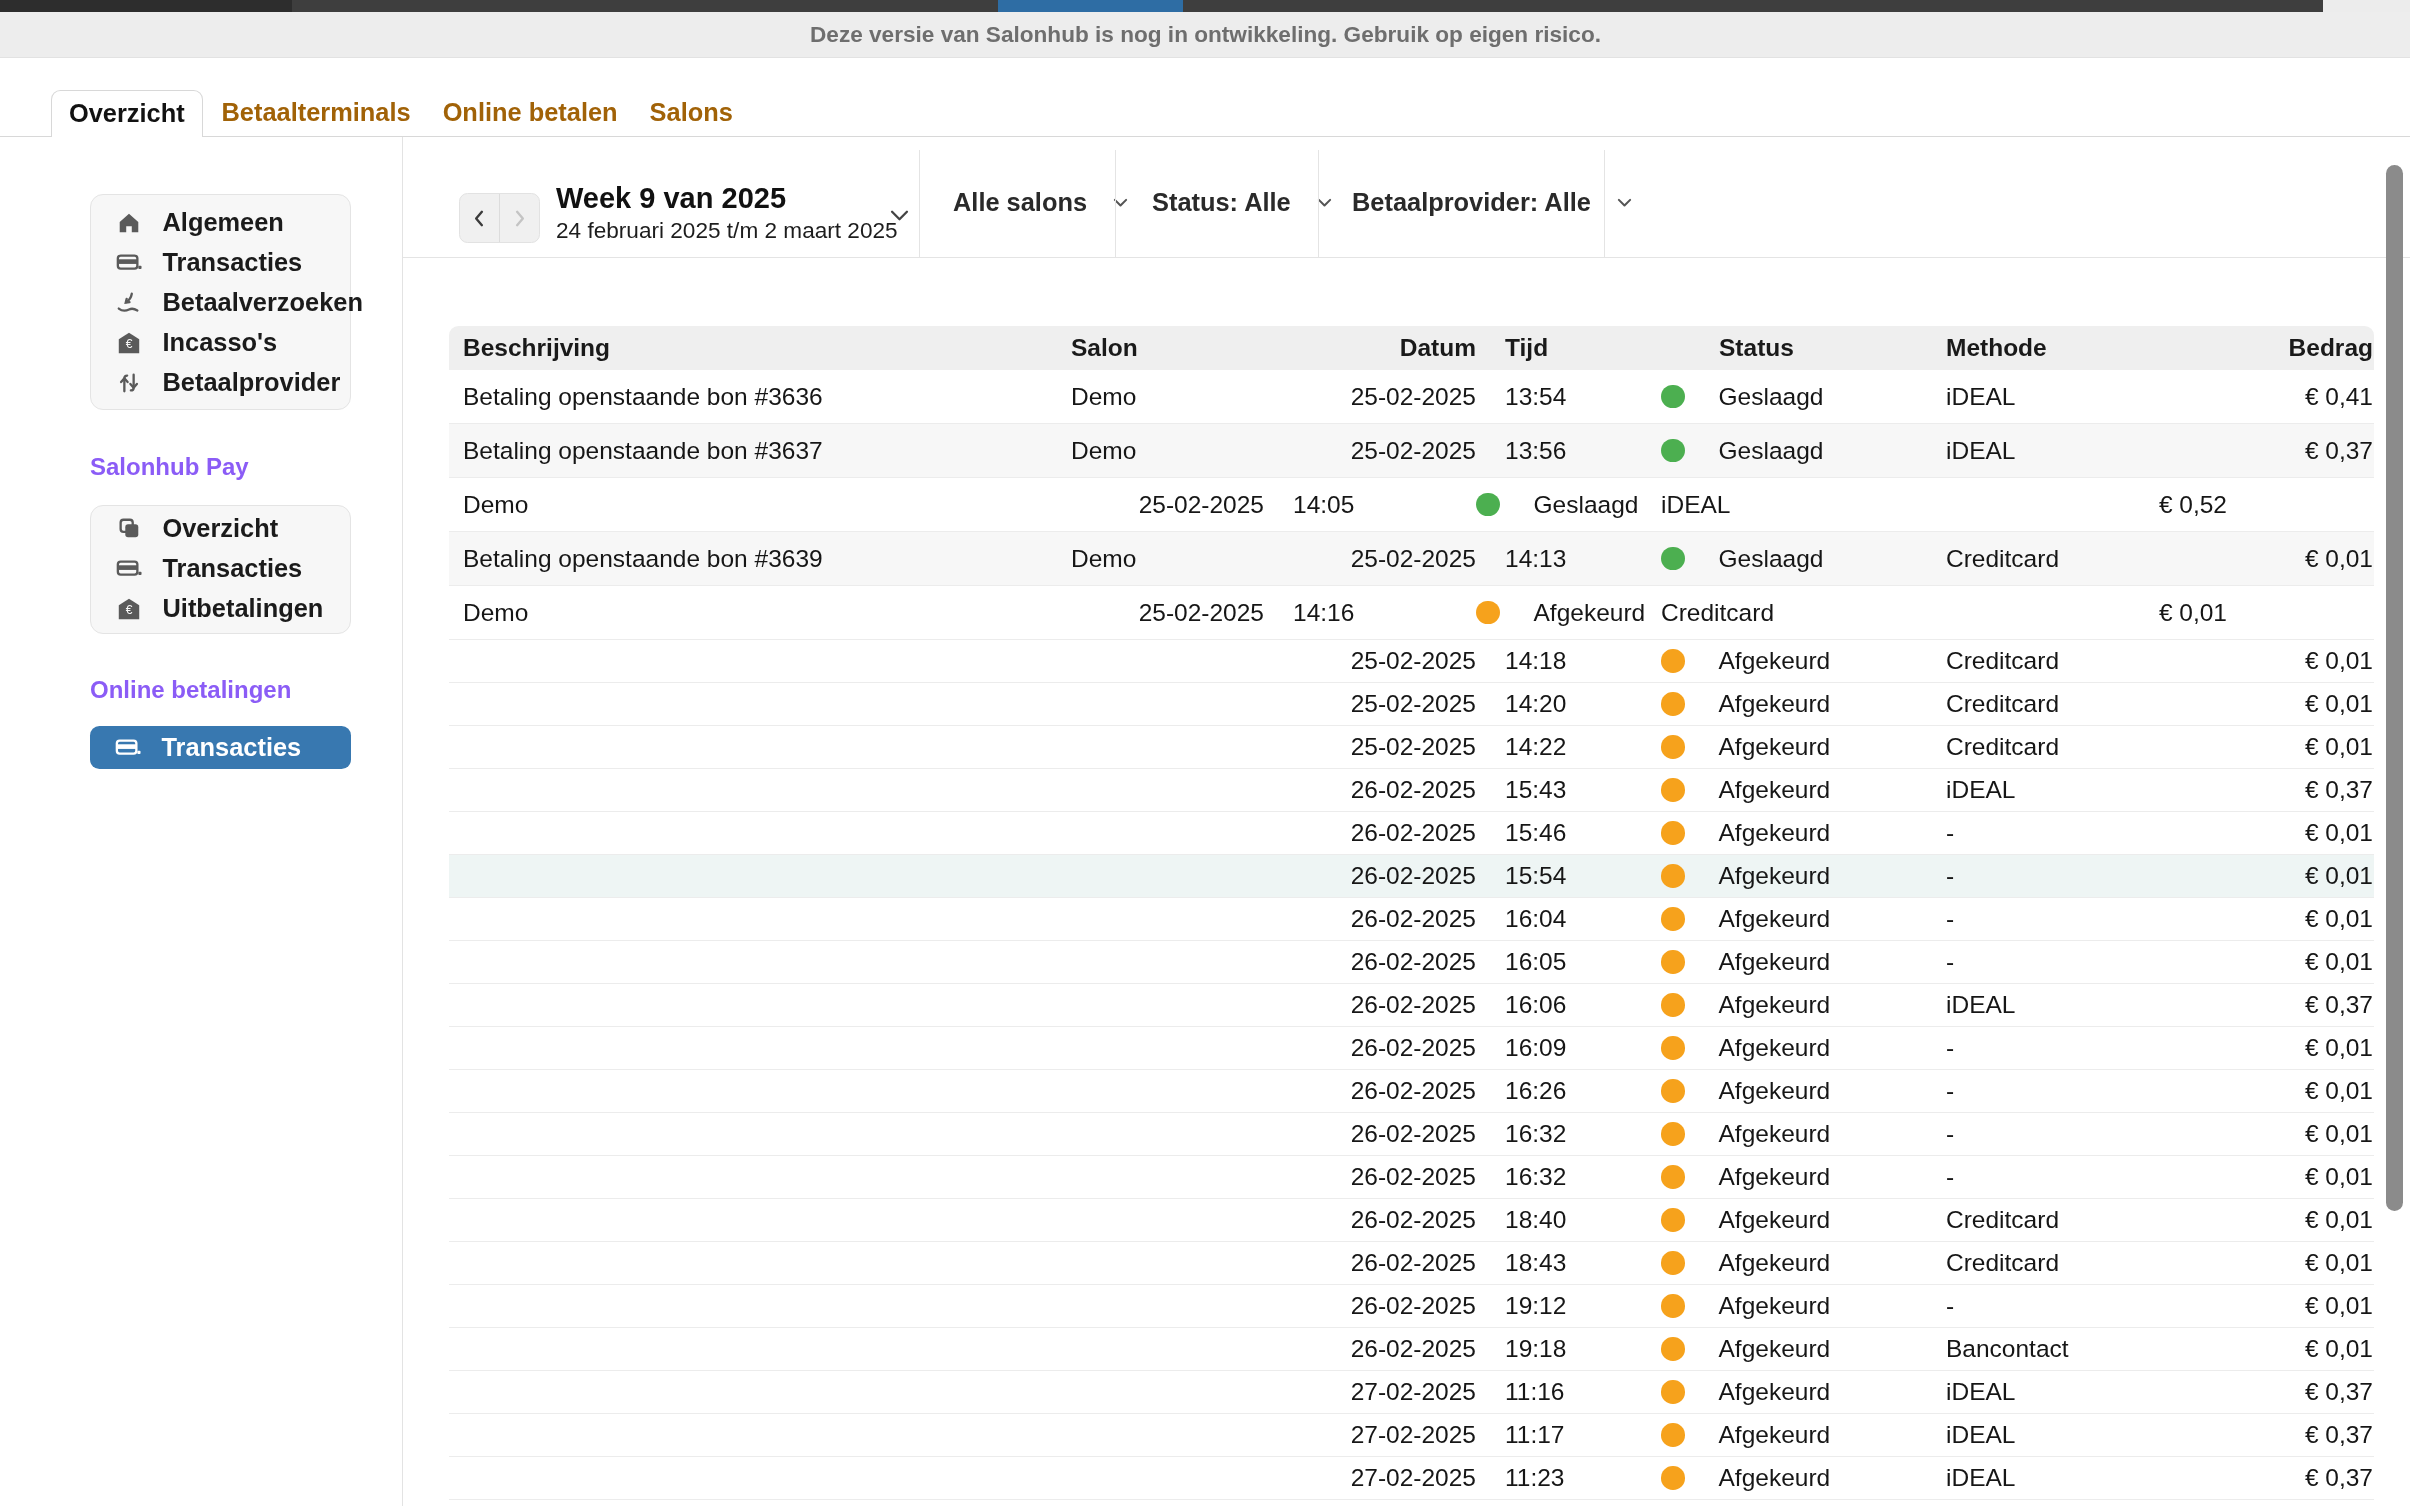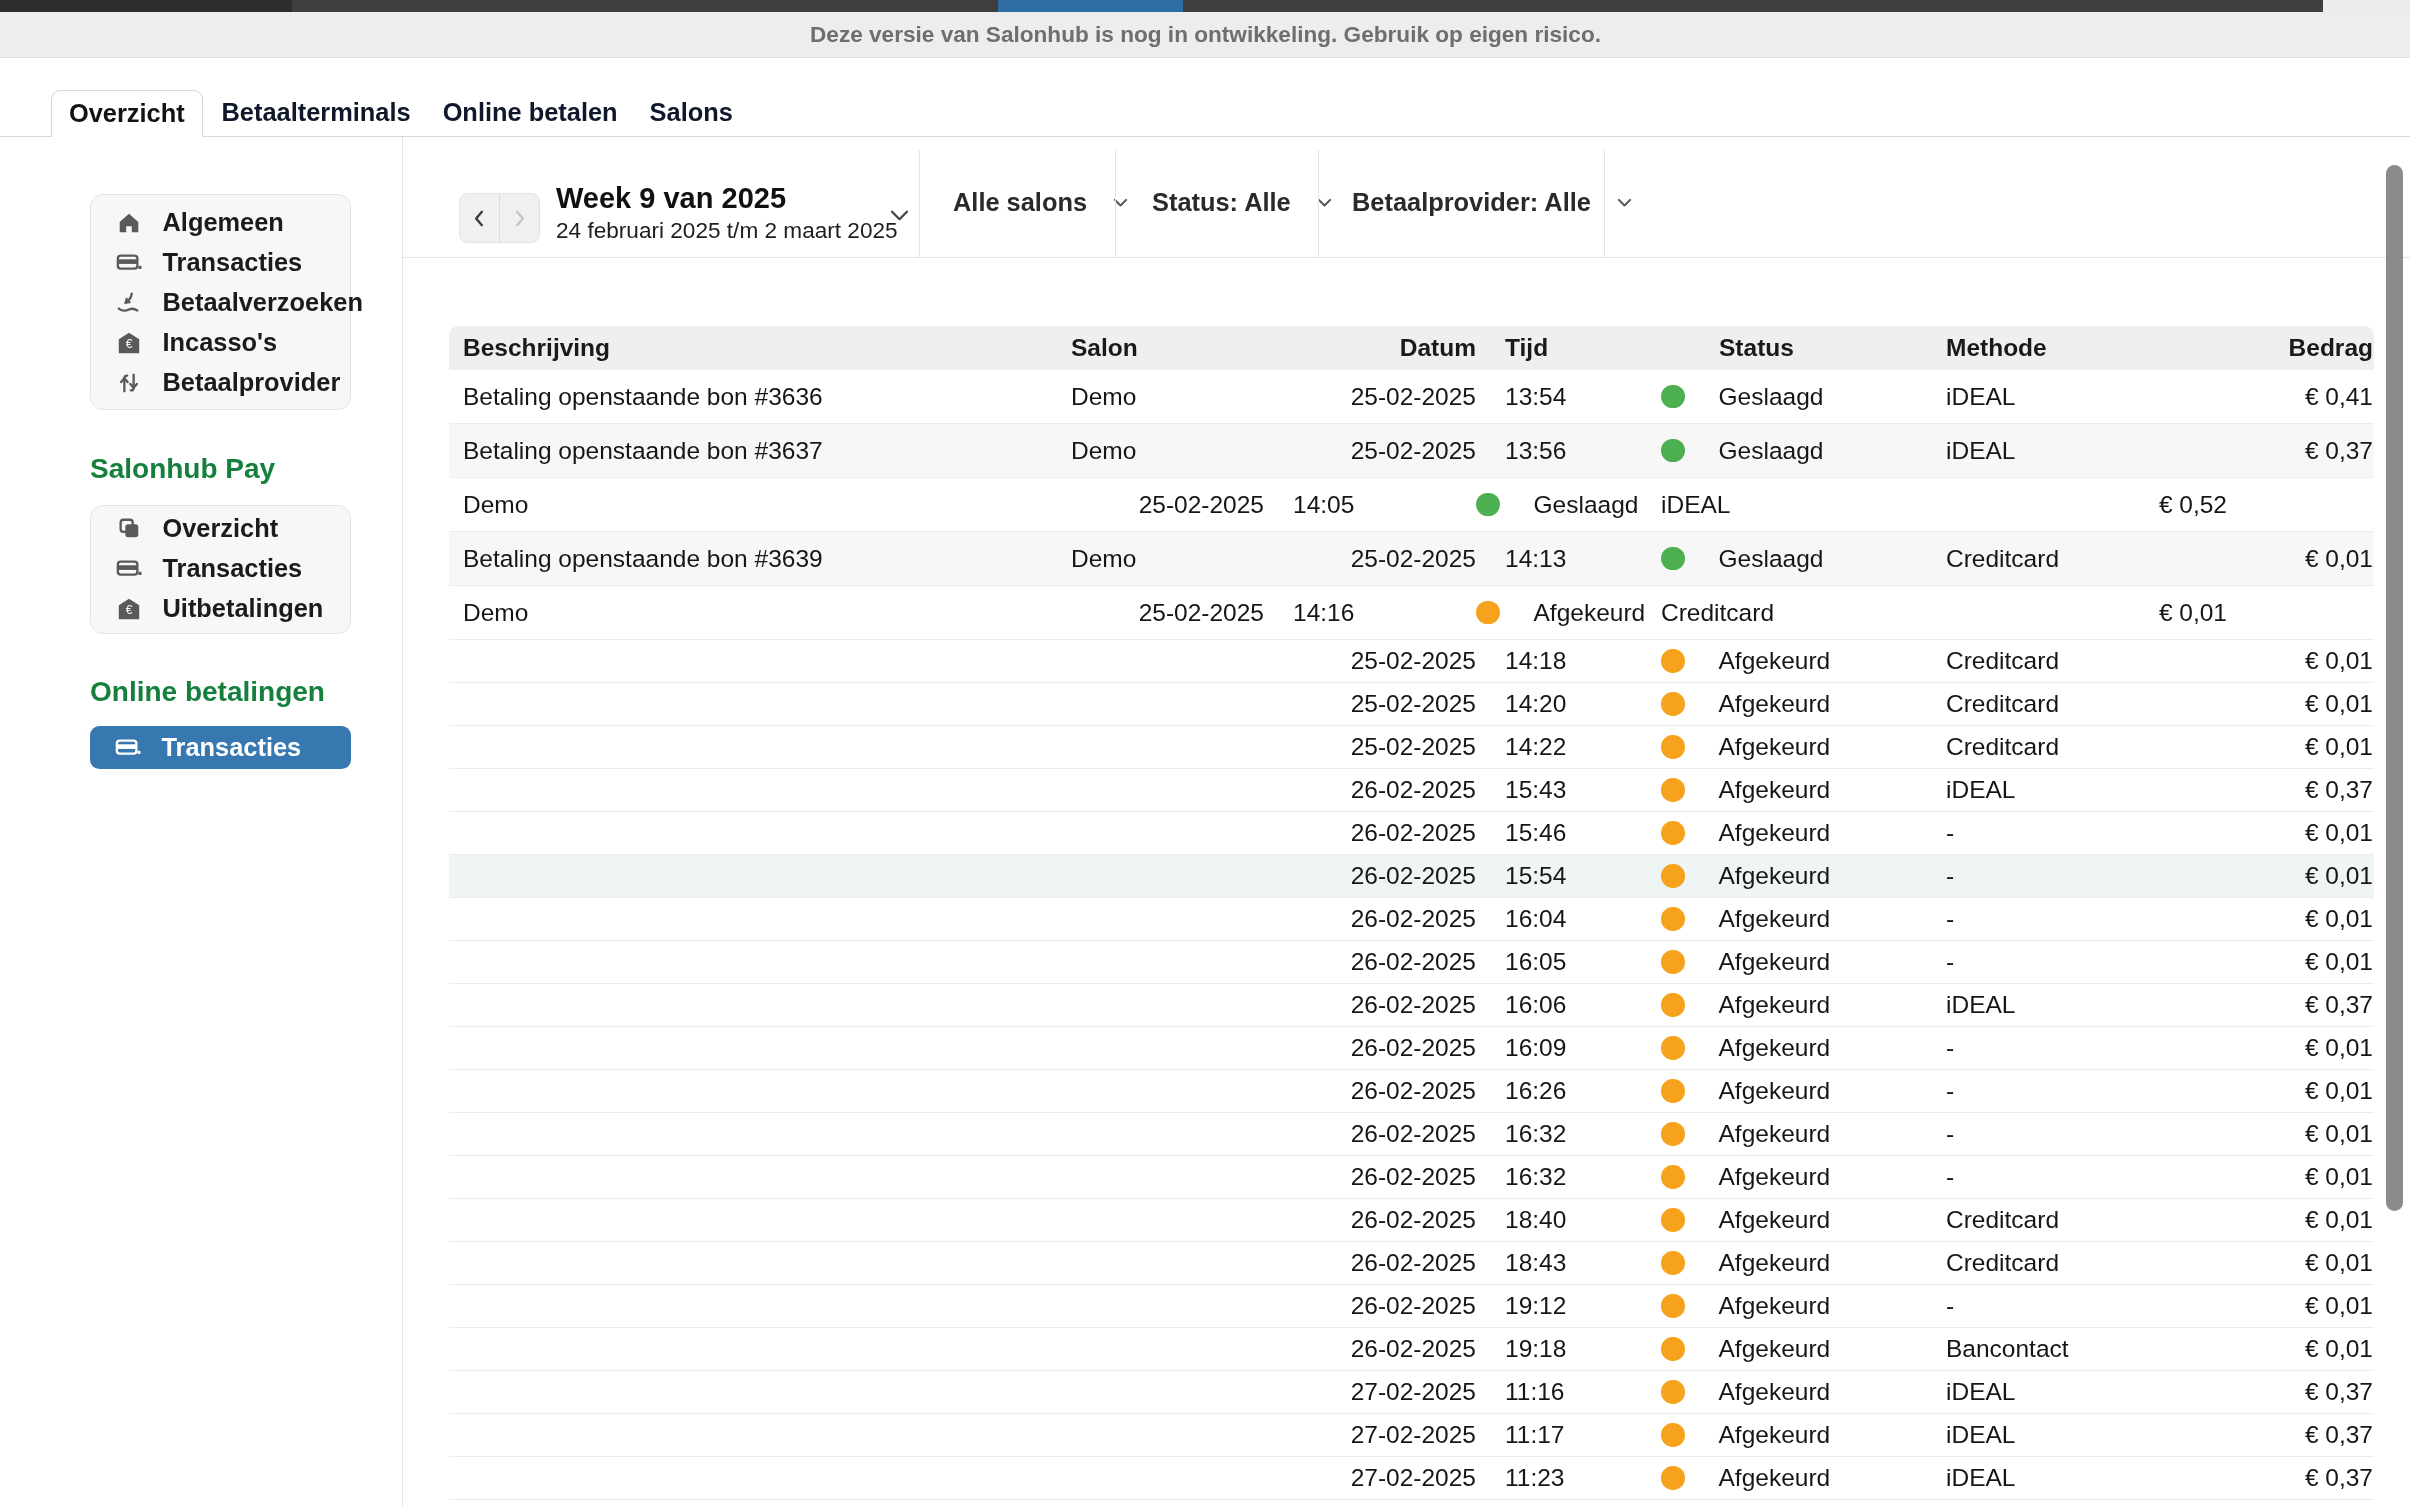--- a/index.html
+++ b/index.html
@@ -15,40 +15,40 @@
   
   #banner { position: absolute; left: 0; top: 12.2px; width: 2411px; height: 46px;
     background: #ededed; border-bottom: 0.9px solid #e2e2e2;
     display: flex; align-items: center; justify-content: center;
     font-size: 22.6px; font-weight: bold; color: #6e6e6e; }
 
   
   #tabbar { position: absolute; left: 0; top: 58px; width: 2411px; height: 79px;
     border-bottom: 0.9px solid #d8d8d8; display: flex; align-items: flex-end; padding-left: 51px; }
   .tab { height: 47px; display: flex; align-items: center; padding: 0 16px;
-    font-size: 25.4px; font-weight: 600; color: #0f172a; cursor: pointer; white-space: nowrap; }
+    font-size: 25.4px; font-weight: 600; color: #a16207; cursor: pointer; white-space: nowrap; }
   .tab.active { background: #fff; border: 0.9px solid #d8d8d8; border-bottom: none;
     border-radius: 9.4px 9.4px 0 0; margin-bottom: -0.9px; position: relative; z-index: 2;
     font-weight: bold; color: #121212; padding: 0 17px; margin-right: 2.8px; }
 
   
   #app { position: absolute; left: 0; top: 137px; width: 2411px; height: 1369px; display: flex; }
   #sidebar { position: relative; width: 363px; height: 100%; border-right: 0.9px solid #e3e3e3; flex: none; margin-left: 40px; }
   #content { position: relative; flex: 1; height: 100%; }
 
   
   .nav-box { position: absolute; left: 50px; width: 261px; background: #f7f7f7;
     border: 0.9px solid #e4e4e4; border-radius: 13px; padding: 7.5px 0; }
   .nav-item { height: 40px; display: flex; align-items: center; cursor: pointer; }
   .nav-item .nicon { width: 26px; height: 26px; margin-left: 24.5px; flex: none;
     display: flex; align-items: center; justify-content: center; }
   .nav-item .nlabel { margin-left: 21px; font-size: 25.4px; font-weight: bold; color: #1b1b1b; white-space: nowrap; }
   #nav-box-main { top: 57px; height: 216px; }
   #nav-box-pay  { top: 368px; height: 129px; padding: 2.8px 0; }
-  .side-heading { position: absolute; left: 50px; font-size: 28px; font-weight: bold; color: #15803d; white-space: nowrap; }
+  .side-heading { position: absolute; left: 50px; font-size: 24px; font-weight: bold; color: #8b5cf6; white-space: nowrap; }
   #heading-pay    { top: 316px; }
   #heading-online { top: 539px; }
   #active-item { position: absolute; left: 50px; top: 589px; width: 261px; height: 43px;
     background: #3878b0; border-radius: 9.4px; display: flex; align-items: center; cursor: pointer; }
   #active-item .nlabel { color: #fff; }
 
   svg.ic { display: block; }
 
   
   #toolbar { position: absolute; left: 0; top: 0; right: 0; height: 121px; border-bottom: 0.9px solid #e4e4e4; }

